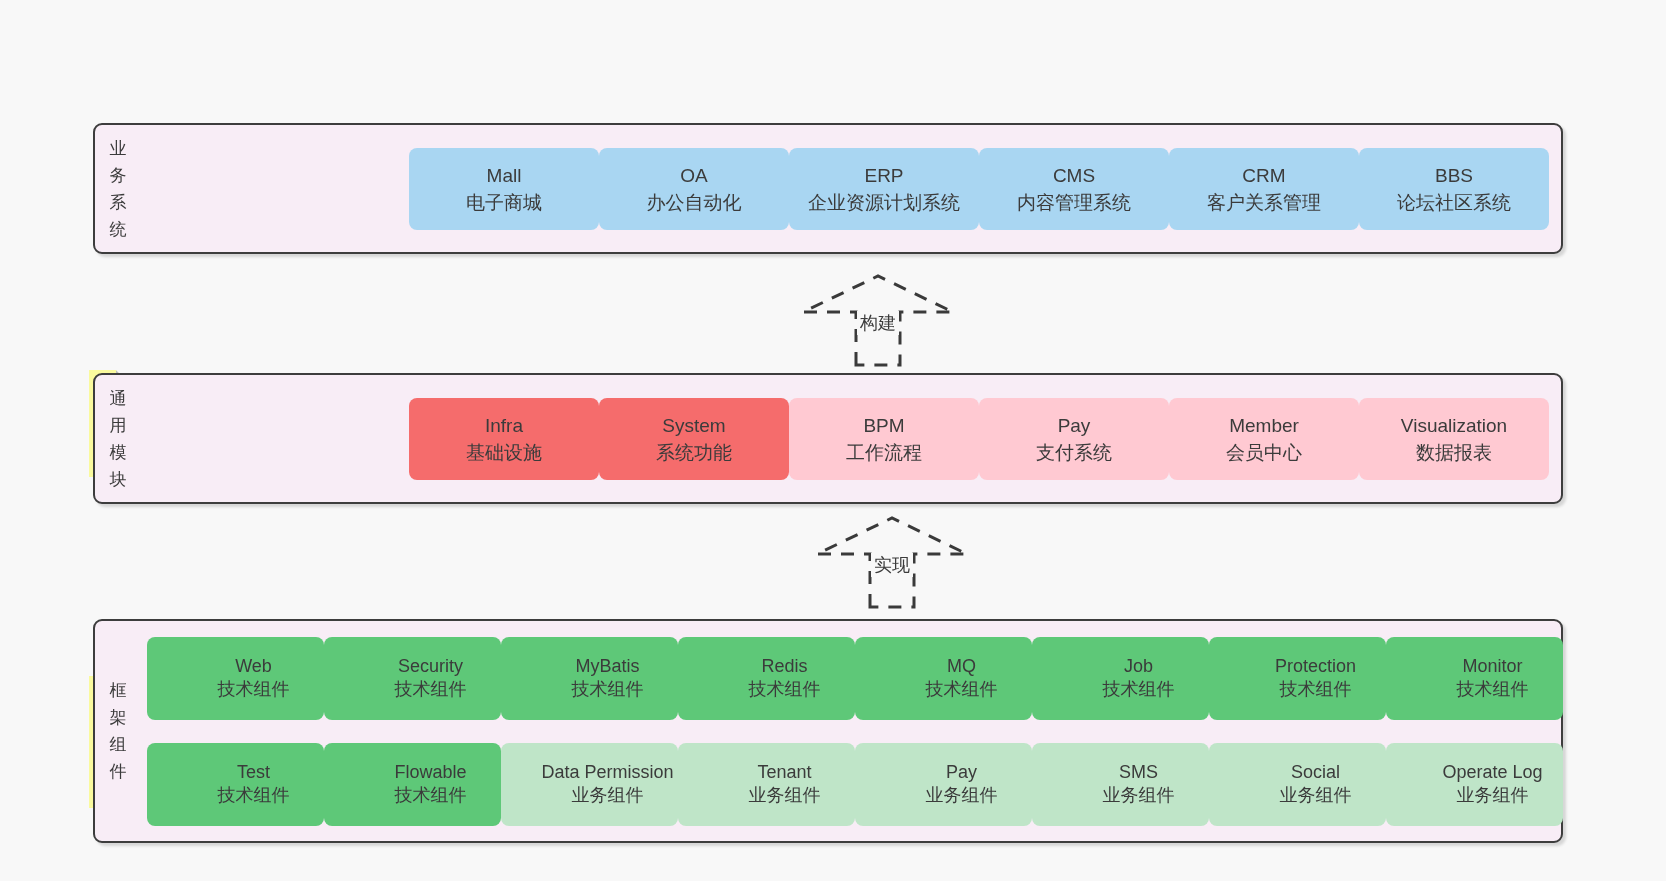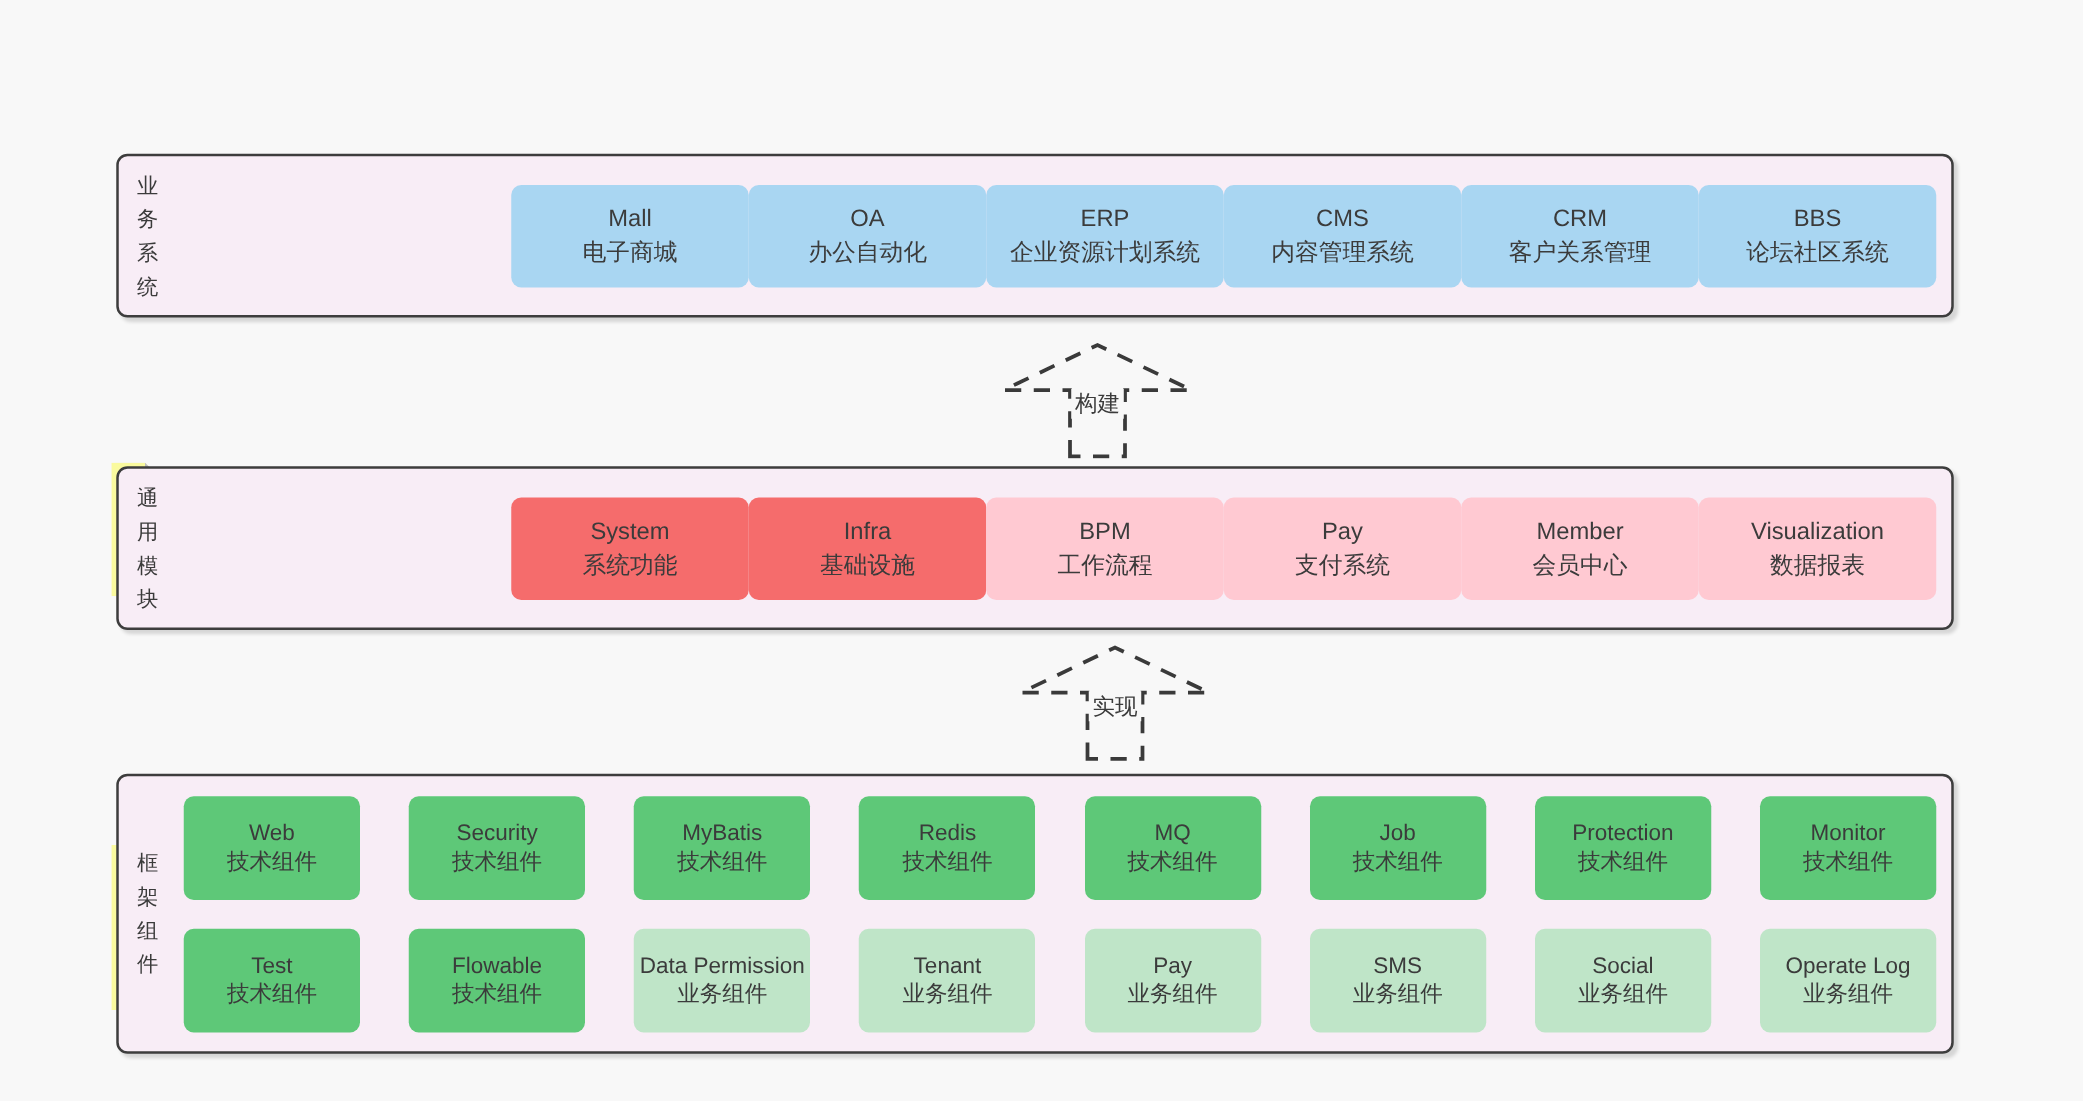--- a/index.html
+++ b/index.html
@@ -36,21 +36,21 @@
     flex:1;display:flex;flex-direction:column;justify-content:center;
     gap:23px;padding:0 12px 0 6px;
   }
   .grid-row{display:flex;justify-content:space-between;}
   
   .box{
     border-radius:8px;display:flex;flex-direction:column;align-items:center;
     justify-content:center;text-align:center;
     width:190px;height:82px;font-size:19px;line-height:27px;
   }
-  .box-sm{width:141px;height:83px;font-size:18px;line-height:23px;}
+  .box-sm{width:141px;height:83px;font-size:18px;line-height:23px;padding-left:36px;}
   .b-blue{background:var(--blue-box,#a9d6f2);}
   .b-red{background:var(--red-box,#f56c6c);}
   .b-pink{background:var(--pink-box,#ffc9d2);}
   .b-green{background:var(--green-box,#5ec878);}
   .b-lgreen{background:var(--light-green-box,#bfe5c8);}
   .box .bname,.box .bdesc{display:block;}
   
   .note{
     position:absolute;left:53px;width:44px;z-index:1;
     background:var(--note-bg,#fafa9e);
@@ -137,26 +137,26 @@
       </div>
     </div>
   </div>
 
   <div class="layer layer2">
     <div class="layer-label">
       <span class="vtext">通用模块</span>
     </div>
     <div class="layer-boxes">
       <div class="box b-red">
+        <span class="bname">Infra</span>
+        <span class="bdesc">基础设施</span>
+      </div>
+      <div class="box b-red">
         <span class="bname">System</span>
         <span class="bdesc">系统功能</span>
-      </div>
-      <div class="box b-red">
-        <span class="bname">Infra</span>
-        <span class="bdesc">基础设施</span>
       </div>
       <div class="box b-pink">
         <span class="bname">BPM</span>
         <span class="bdesc">工作流程</span>
       </div>
       <div class="box b-pink">
         <span class="bname">Pay</span>
         <span class="bdesc">支付系统</span>
       </div>
       <div class="box b-pink">

